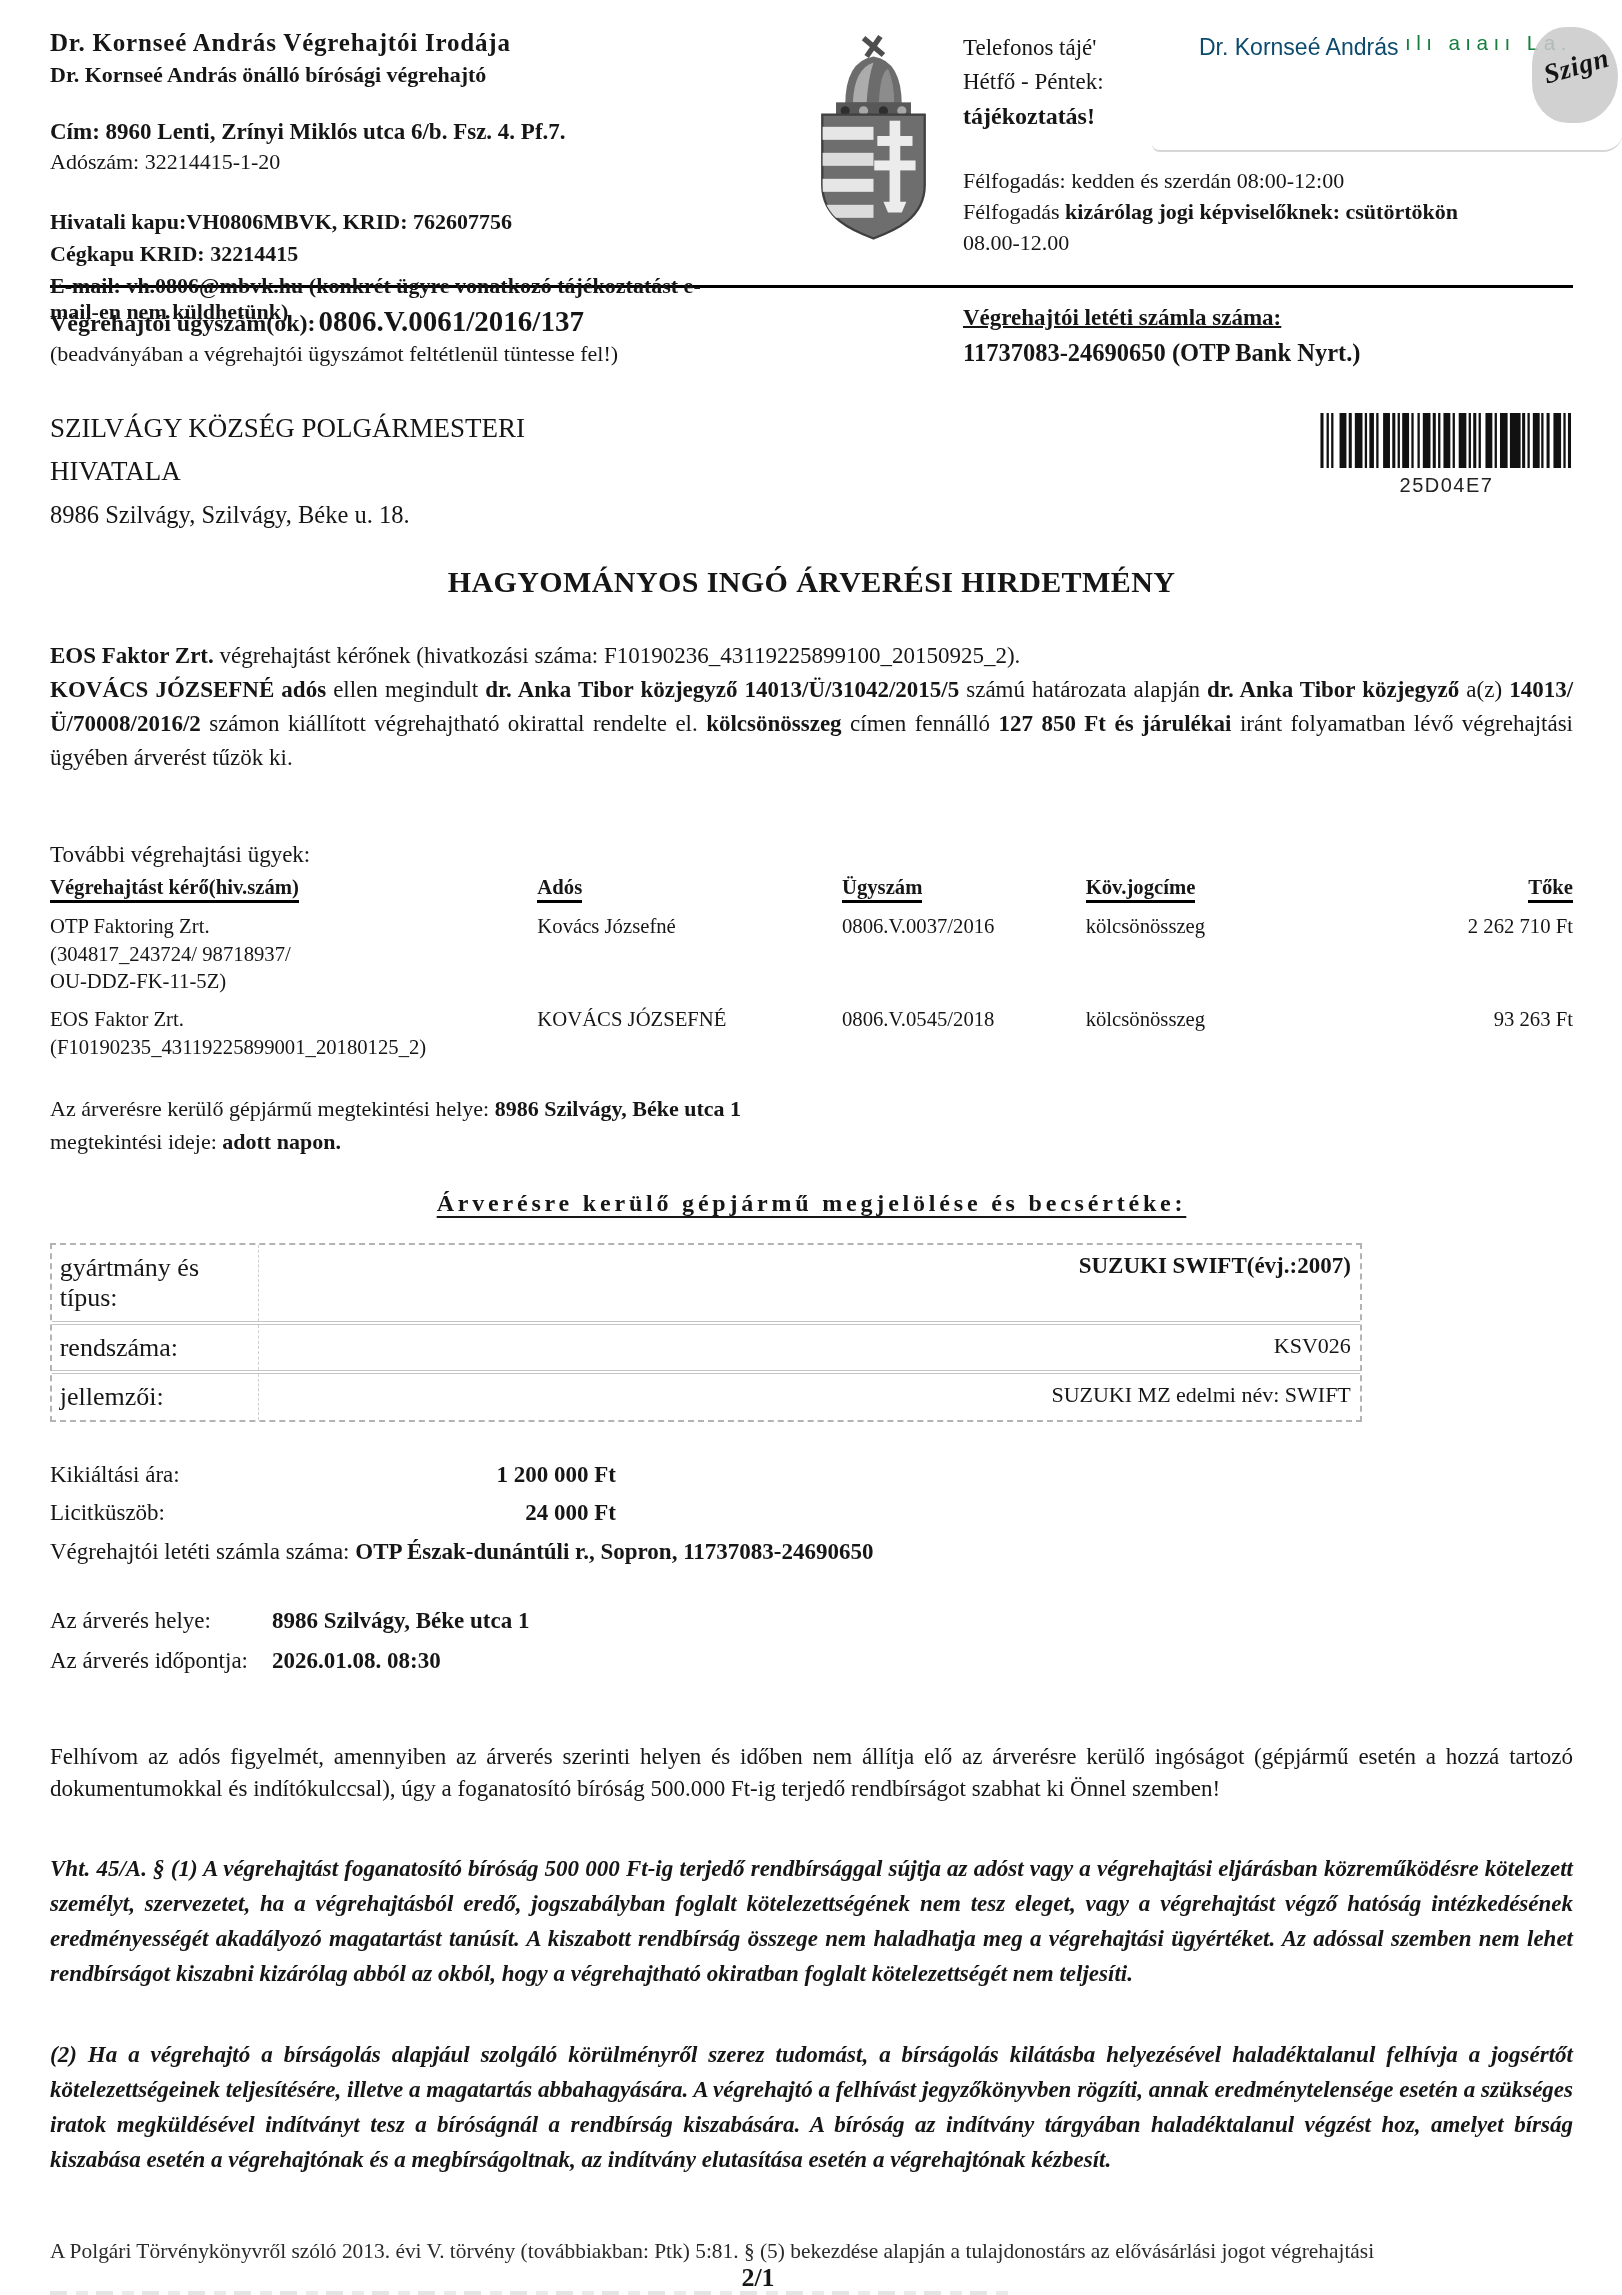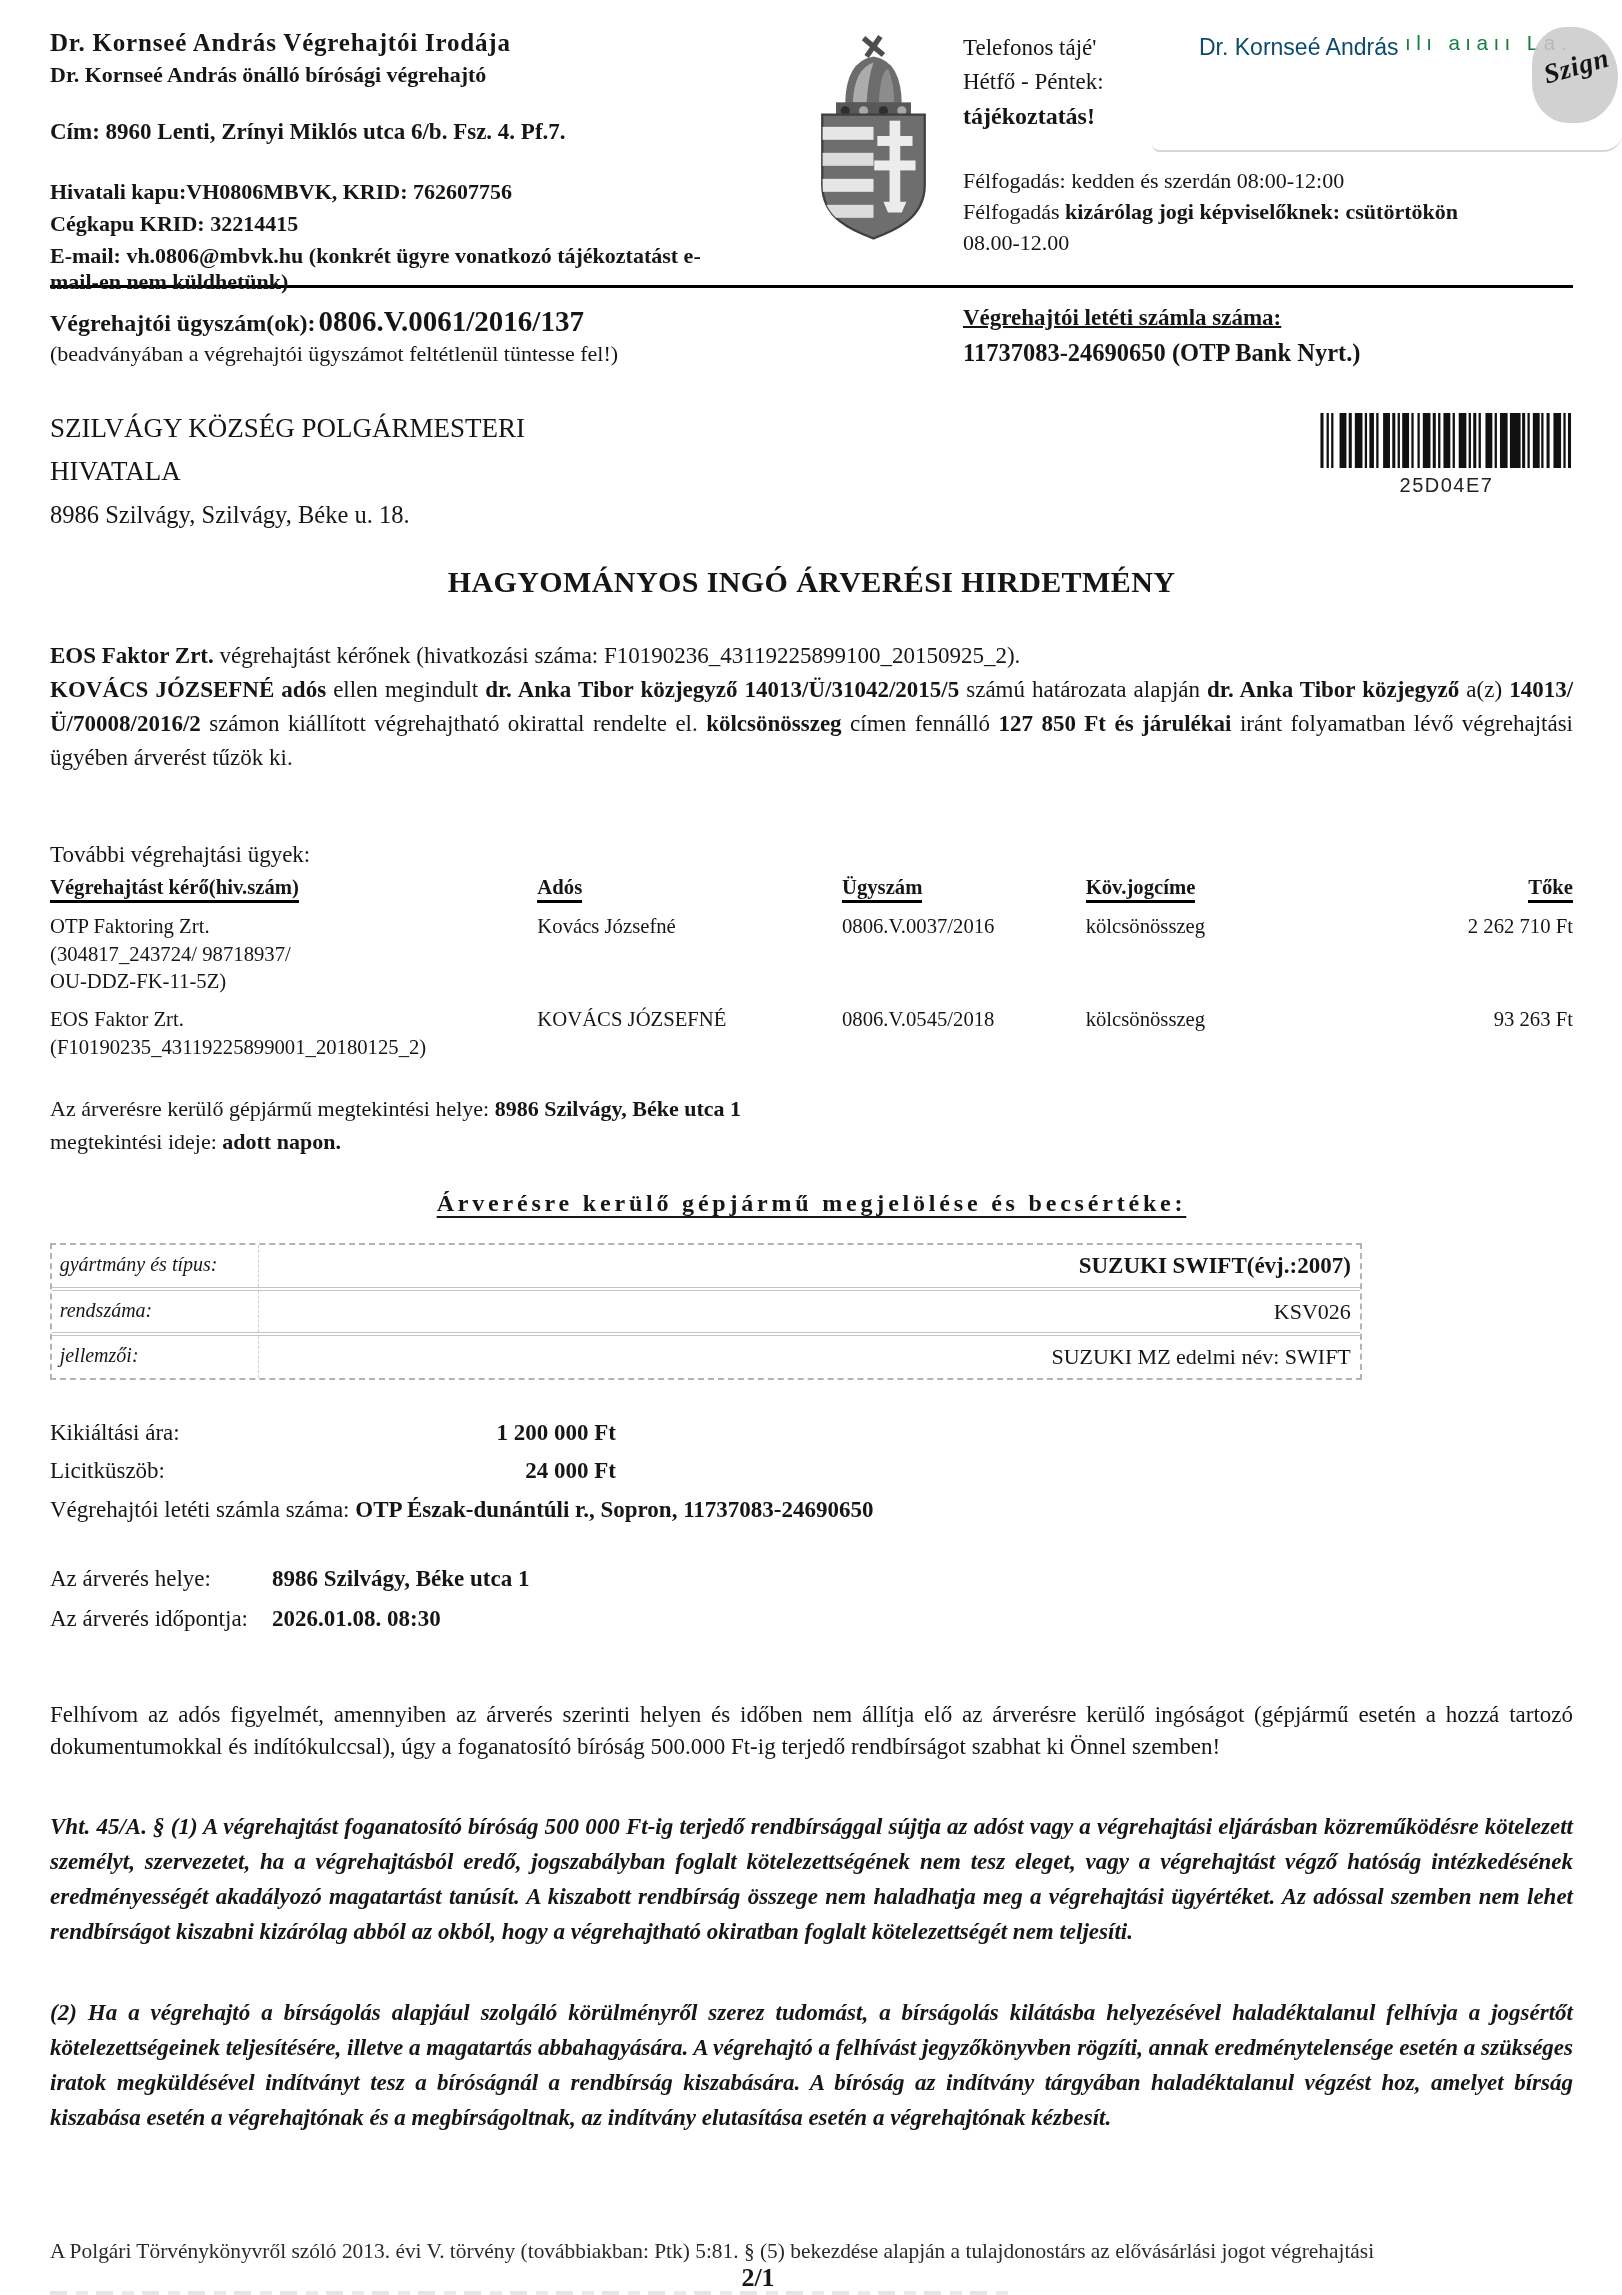--- a/index.html
+++ b/index.html
@@ -74,22 +74,22 @@
   .view-lines { margin:31px 50px 0; font-size:22px; line-height:33px; }
   
   .veh-heading { text-align:center; margin-top:32px; font-size:24px; font-weight:bold;
                  letter-spacing:3.8px; text-decoration:underline;
                  text-decoration-thickness:2.3px; text-underline-offset:4.6px; }
   .veh-table { margin:26px 50px 0; width:1308px; border:2.3px dashed #b3b3b3;
                border-collapse:collapse; }
   .veh-row { display:grid; grid-template-columns:207px 1fr;
              border-bottom:4.6px double #c4c4c4; }
   .veh-row:last-child { border-bottom:none; }
-  .veh-label { padding:7.7px 3.1px 7.7px 7.7px; font-size:20px;
-               border-right:0.8px dashed #cfcfcf;font-style:italic; }
+  .veh-label { padding:7.7px 3.1px 7.7px 7.7px; font-size:26px;
+               border-right:0.8px dashed #cfcfcf; }
   .veh-value { padding:7.7px 9.2px 7.7px 3.1px; font-size:22px; text-align:right; }
   .veh-value.b { font-size:23px; }
   
   .price-block { margin-top:34px; }
   .price-line { display:flex; margin:0 50px; font-size:23px; line-height:38px; }
   .price-label { width:321px; }
   .price-value { width:245px; text-align:right; font-weight:bold; }
   .deposit-line { margin:1.5px 50px 0; font-size:23px; line-height:37px; }
   .where-block { margin-top:31px; }
   .where-line { display:flex; margin:0 50px; font-size:23px; line-height:40px; }
@@ -111,20 +111,21 @@
 </head>
 <body>
 
 <div class="page">
 
   <div class="header">
     <div class="hdr-left">
       <div class="hl-name">Dr. Kornseé András Végrehajtói Irodája</div>
       <div class="hl-sub">Dr. Kornseé András önálló bírósági végrehajtó</div>
       <div class="hl-addr">Cím: 8960 Lenti, Zrínyi Miklós utca 6/b. Fsz. 4. Pf.7.</div>
+      <div class="hl-tax">Adószám: 32214415-1-20</div>
       <div class="hl-kapu">Hivatali kapu:VH0806MBVK, KRID: 762607756</div>
       <div class="hl-ceg">Cégkapu KRID: 32214415</div>
       <div class="hl-mail">E-mail: vh.0806@mbvk.hu (konkrét ügyre vonatkozó tájékoztatást e-mail-en nem küldhetünk)</div>
     </div>
 
     <div class="coa">
       <svg width="121" height="208" viewBox="0 0 158 272" xmlns="http://www.w3.org/2000/svg">
         <defs>
           <clipPath id="shieldClip">
             <path d="M12,108 h134 v92 c0,44 -40,60 -67,70 c-27,-10 -67,-26 -67,-70 z"></path>

